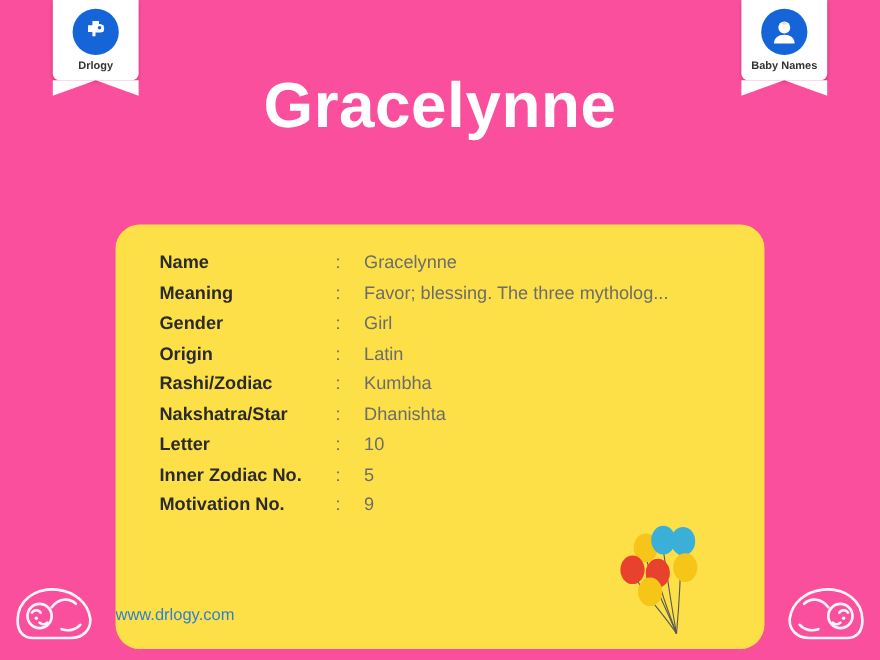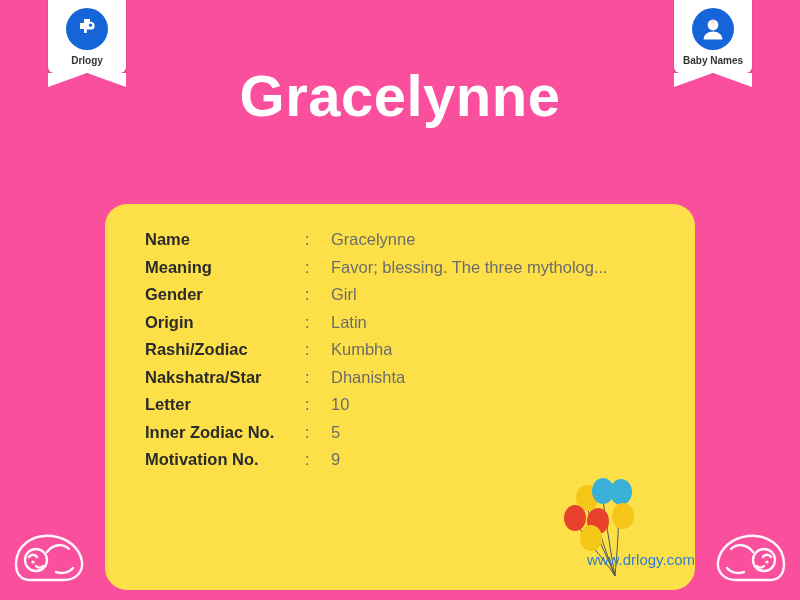--- a/index.html
+++ b/index.html
@@ -118,21 +118,21 @@
     overflow: hidden;
     text-overflow: ellipsis;
     max-width: 350px;
   }
 
   .site-link {
     position: absolute;
     left: 0;
     bottom: 22px;
     width: 100%;
-    text-align: right;
+    text-align: left;
     color: #2f7fd1;
     font-size: 15px;
     text-decoration: none;
   }
 
   
   .balloons {
     position: absolute;
     right: 22px;
     bottom: 4px;

